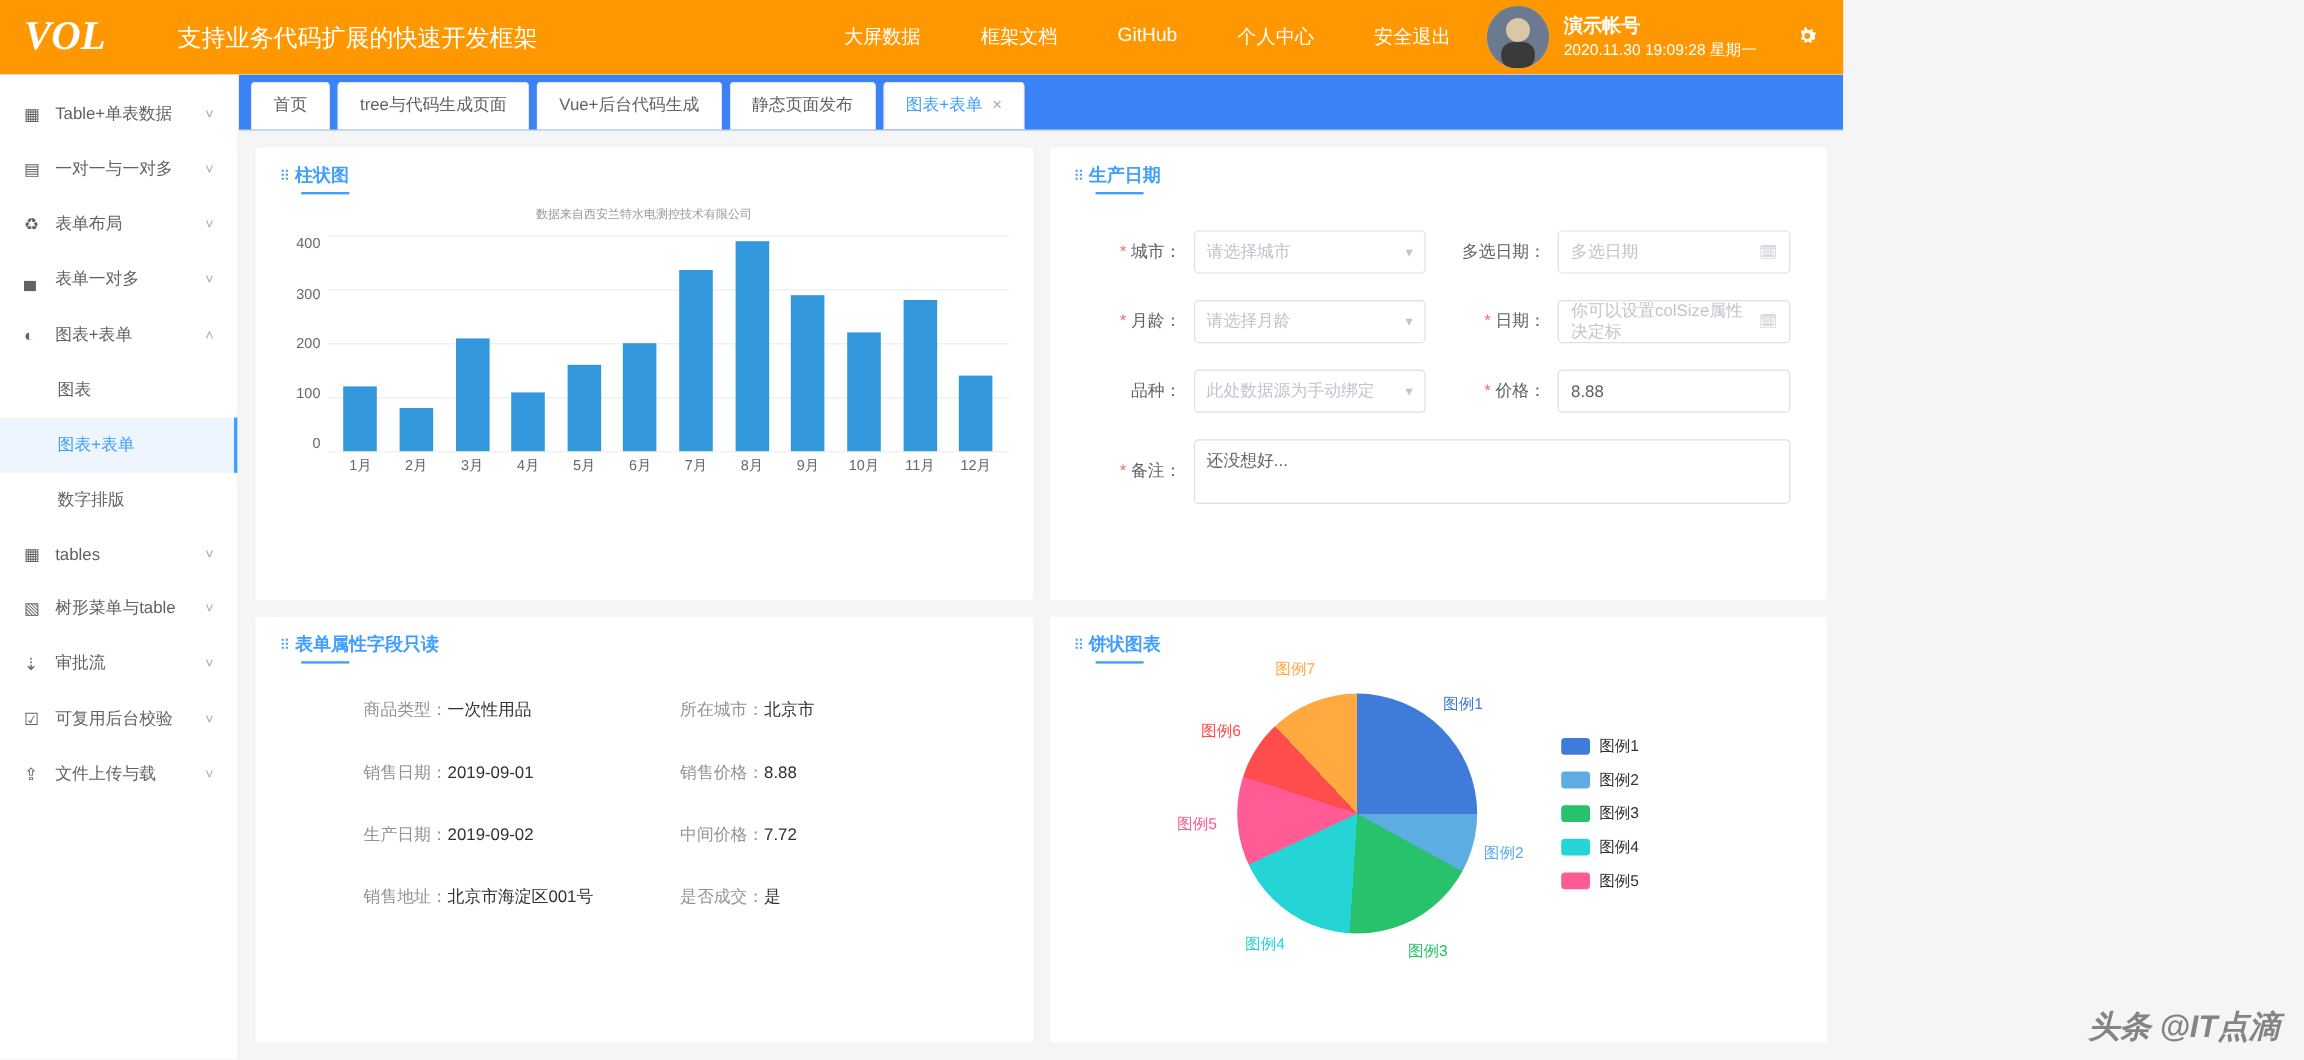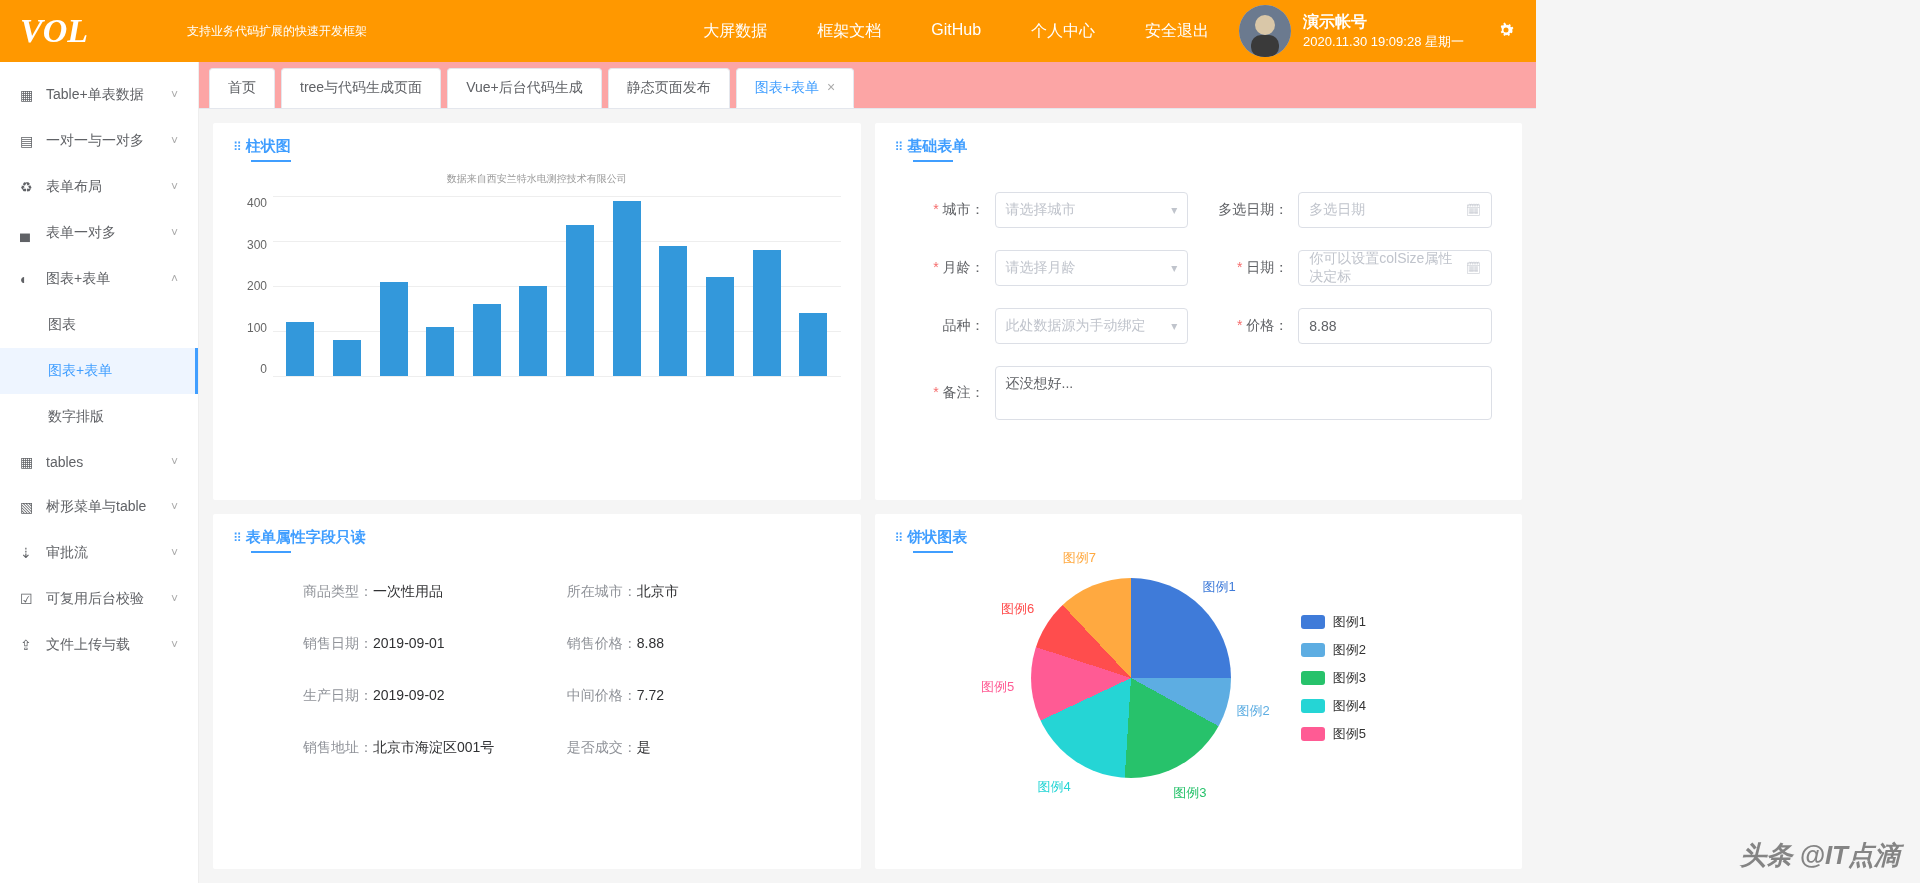--- a/index.html
+++ b/index.html
@@ -1,42 +1,42 @@
 <!DOCTYPE html>
 <html><head>
 <meta charset="utf-8">
 <style>
 * { box-sizing: border-box; margin: 0; padding: 0; }
 body { font-family: "Microsoft YaHei", Arial, sans-serif; font-size: 14px; color: #606266; background: #f5f5f5; overflow: hidden; }
 .app { width: 1536px; height: 883px; display: flex; flex-direction: column; }
 
 .header { height: 62px; background: #ff9800; color: #fff; display: flex; align-items: center; padding: 0 20px; }
 .logo { font-family: "Brush Script MT", cursive; font-size: 34px; font-style: italic; font-weight: bold; margin-right: 60px; }
-.header-title { font-size: 12px; flex: 0 0 auto; margin-right: auto; margin-left: 39px; }
+.header-title { font-size: 20px; flex: 0 0 auto; margin-right: auto; }
 .nav { display: flex; gap: 50px; margin-right: 30px; }
 .nav a { color: #fff; text-decoration: none; font-size: 16px; cursor: pointer; text-align: right; }
 .user-area { display: flex; align-items: center; gap: 12px; }
 .avatar { width: 52px; height: 52px; border-radius: 50%; background: #ccc; overflow: hidden; }
 .avatar svg { width: 100%; height: 100%; }
 .user-info { display: flex; flex-direction: column; font-size: 13px; }
 .user-name { font-weight: bold; font-size: 16px; }
 .gear { margin-left: 20px; cursor: pointer; }
 
 .body { flex: 1; display: flex; overflow: hidden; }
 
 .sidebar { width: 199px; background: #fff; border-right: 1px solid #eee; overflow-y: auto; padding-top: 10px; }
 .menu-item { display: flex; align-items: center; padding: 14px 20px; cursor: pointer; color: #606266; }
 .menu-item .icon { width: 16px; margin-right: 10px; display: flex; align-items: center; }
 .menu-item .label { flex: 1; }
 .menu-item .chev { font-size: 12px; color: #aaa; }
 .submenu-item { padding: 14px 20px 14px 48px; cursor: pointer; color: #606266; }
 .submenu-item.active { background: #eef5ff; color: #409eff; border-right: 3px solid #409eff; }
 
 .main { flex: 1; display: flex; flex-direction: column; overflow: hidden; }
-.tabs { background: #fca5a5; border-bottom: 1px solid #e4e7ed; padding: 6px 10px 0; display: flex; gap: 6px; }
+.tabs { background: #3b82f6; border-bottom: 1px solid #e4e7ed; padding: 6px 10px 0; display: flex; gap: 6px; }
 .tab { padding: 10px 18px; border: 1px solid #e4e7ed; border-bottom: none; border-radius: 4px 4px 0 0; cursor: pointer; font-size: 14px; color: #606266; background: #fff; position: relative; }
 .tab.active { color: #409eff; border-bottom: 1px solid #fff; }
 .tab .close { margin-left: 8px; color: #aaa; font-size: 14px; }
 
 .content { flex: 1; padding: 14px; display: grid; grid-template-columns: 1fr 1fr; gap: 14px; overflow: auto; }
 .panel { background: #fff; border-radius: 2px; padding: 14px 20px; }
 .panel-header { display: flex; align-items: center; gap: 6px; padding-bottom: 10px; }
 .panel-header .dots { color: #409eff; font-size: 12px; letter-spacing: -2px; }
 .panel-header .title { color: #409eff; font-weight: bold; font-size: 15px; }
 .panel-header::after { content: ""; }
@@ -214,28 +214,42 @@
                   <div class="bar" style="height: 49.5px;"></div>
                   <div class="bar" style="height: 72px;"></div>
                   <div class="bar" style="height: 90px;"></div>
                   <div class="bar" style="height: 150.75px;"></div>
                   <div class="bar" style="height: 175.5px;"></div>
                   <div class="bar" style="height: 130.5px;"></div>
                   <div class="bar" style="height: 99px;"></div>
                   <div class="bar" style="height: 126px;"></div>
                   <div class="bar" style="height: 63px;"></div>
                 </div>
+              <div class="xaxis" id="xaxis">
+                  <span>1月</span>
+                  <span>2月</span>
+                  <span>3月</span>
+                  <span>4月</span>
+                  <span>5月</span>
+                  <span>6月</span>
+                  <span>7月</span>
+                  <span>8月</span>
+                  <span>9月</span>
+                  <span>10月</span>
+                  <span>11月</span>
+                  <span>12月</span>
+                </div>
             </div>
           </div>
         </div>
 
         <div class="panel">
           <div class="panel-header">
               <span class="dots">⠿</span>
-              <span class="title">基础表单</span>
+              <span class="title">生产日期</span>
             </div>
           <div class="panel-underline"></div>
           <div style="padding:20px 10px 0">
             <div class="form-row">
               <div class="form-field">
                 <div class="form-label req">城市：</div>
                 <div class="form-control">
                     <span>请选择城市</span>
                     <span class="chev">▾</span>
                   </div>

